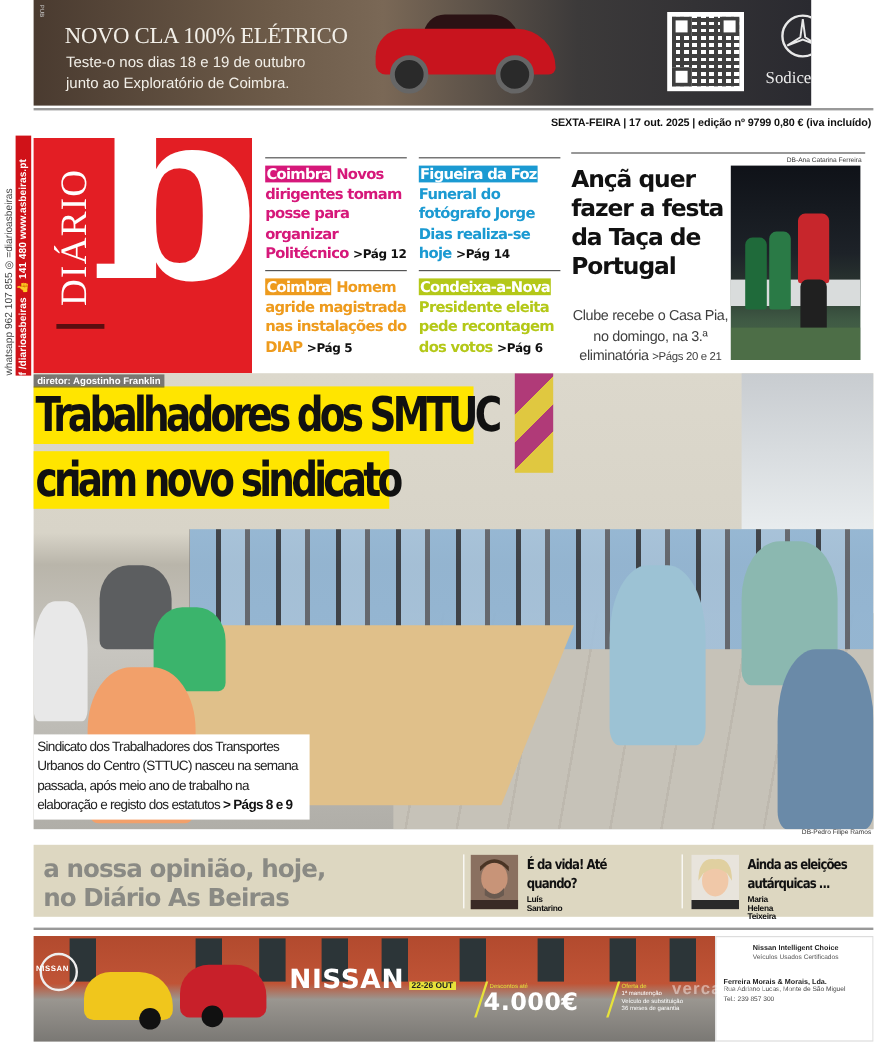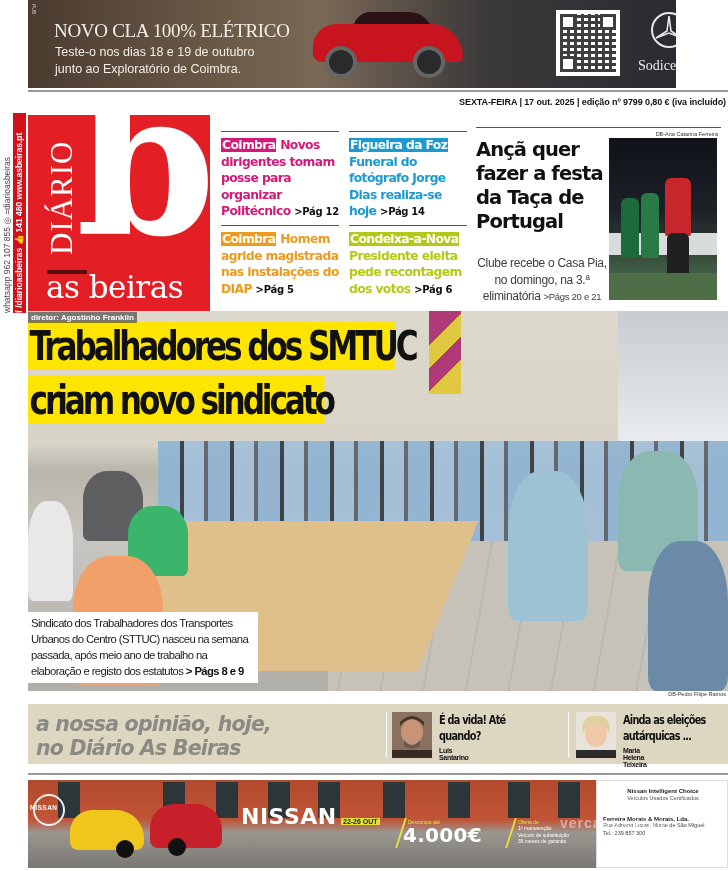--- a/index.html
+++ b/index.html
@@ -79,21 +79,21 @@
   .headline-box .line { display: block; background: #ffe500; color: #111; font-family: "DejaVu Sans", sans-serif; font-weight: bold; font-size: 40px; line-height: 48px; letter-spacing: -4px; padding: 0 6px 0 2px; transform: scaleX(0.78); transform-origin: left; white-space: nowrap; margin-bottom: 6px; }
   .headline-box .line.l1 { width: 470px; }
   .headline-box .line.l2 { width: 380px; }
 
   .caption { position: absolute; left: 28px; top: 612px; width: 230px; background: #fff; padding: 3px 4px 4px 3px; font-size: 11.3px; line-height: 16px; color: #222; letter-spacing: -0.6px; z-index: 4; }
   .caption .ref { font-weight: bold; color: #111; }
   .photo-credit { position: absolute; right: 2px; top: 691px; font-size: 5.5px; color: #333; }
 
   
   .opinion { position: absolute; left: 28px; top: 704px; width: 700px; height: 60px; background: #ddd7c1; }
-  .opinion .title { position: absolute; left: 8px; top: 8px; font-family: "DejaVu Sans", sans-serif; font-weight: bold; font-style: italic; font-size: 20.5px; line-height: 24px; color: #8a8a84; letter-spacing: -0.8px; }
+  .opinion .title { position: absolute; left: 8px; top: 8px; font-family: "DejaVu Sans", sans-serif; font-weight: bold; font-size: 20.5px; line-height: 24px; color: #8a8a84; letter-spacing: -0.8px; }
   .opinion .sep { position: absolute; top: 8px; width: 1px; height: 45px; background: #fff; }
   .op-item { position: absolute; top: 8px; height: 46px; }
   .op-item .avatar { position: absolute; left: 0; top: 0; width: 40px; height: 46px; overflow: hidden; }
   .op-item .q { position: absolute; left: 47px; top: 0; width: 130px; font-family: "DejaVu Sans", sans-serif; font-weight: bold; font-size: 11.5px; line-height: 16px; color: #111; letter-spacing: -0.9px; transform: scaleX(0.85); transform-origin: left; }
   .op-item .author { position: absolute; left: 47px; top: 35px; font-size: 7px; font-weight: bold; color: #111; letter-spacing: -0.3px; }
 
   .divider-bottom { position: absolute; left: 28px; top: 773px; width: 700px; height: 2px; background: #999; }
 
   
   .nissan-ad { position: absolute; left: 28px; top: 780px; width: 568px; height: 88px; overflow: hidden;
@@ -158,21 +158,20 @@
   <div class="v1">whatsapp 962 107 855   ◎ =diarioasbeiras</div>
   <div class="v2">
     <span>f /diarioasbeiras   👍 141 480   www.asbeiras.pt</span>
   </div>
 </div>
 
 <div class="logo">
   <div class="b">b</div>
   <div class="diario">DIÁRIO</div>
   <div class="bar"></div>
-  <div class="asbeiras">as beiras</div>
 </div>
 <div class="director">diretor: Agostinho Franklin</div>
 
 <div class="teasers">
   <div class="teaser t-pink" style="left:3px;top:12px">
     <div class="rule"></div>
     <span class="tag">Coimbra</span><span> Novos dirigentes tomam posse para organizar Politécnico </span><span class="ref">&gt;Pág 12</span>
   </div>
   <div class="teaser t-blue" style="left:131px;top:12px">
     <div class="rule"></div>

